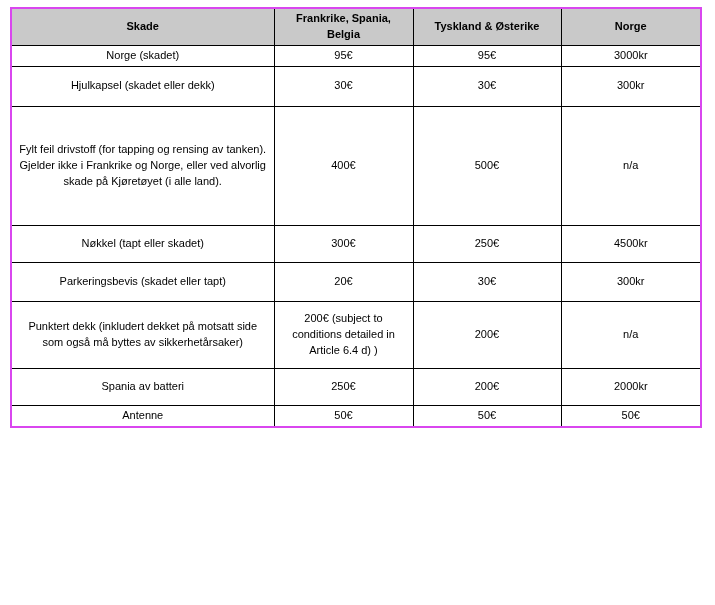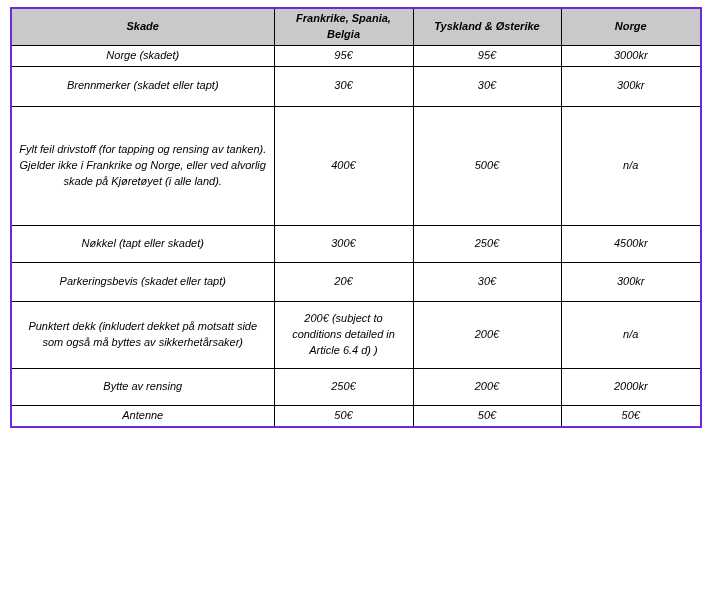--- a/index.html
+++ b/index.html
@@ -14,22 +14,21 @@
     font-family: "Liberation Sans", sans-serif;
     color: #000000;
   }
   table.price-table {
     position: absolute;
     left: 10px;
     top: 7px;
     width: 690px;
     border-collapse: collapse;
     table-layout: fixed;
-    border: 2px solid #6d28d9;
-    font-style: italic;
+    border: 2px solid #d946ef;
   }
   table.price-table th,
   table.price-table td {
     border: 1px solid #000000;
     text-align: center;
     vertical-align: middle;
     font-size: 11px;
     line-height: 1.45;
     padding: 2px 6px;
     overflow: hidden;
@@ -59,21 +58,21 @@
     </tr>
   </thead>
   <tbody>
     <tr style="height:21px">
       <td>Norge (skadet)</td>
       <td>95€</td>
       <td>95€</td>
       <td>3000kr</td>
     </tr>
     <tr style="height:40px">
-      <td>Brennmerker (skadet eller tapt)</td>
+      <td>Hjulkapsel (skadet eller dekk)</td>
       <td>30€</td>
       <td>30€</td>
       <td>300kr</td>
     </tr>
     <tr style="height:119px">
       <td>Fylt feil drivstoff (for tapping og rensing av tanken). Gjelder ikke i Frankrike og Norge, eller ved alvorlig skade på Kjøretøyet (i alle land).</td>
       <td>400€</td>
       <td>500€</td>
       <td>n/a</td>
     </tr>
@@ -89,21 +88,21 @@
       <td>30€</td>
       <td>300kr</td>
     </tr>
     <tr style="height:67px">
       <td>Punktert dekk (inkludert dekket på motsatt side som også må byttes av sikkerhetårsaker)</td>
       <td>200€ (subject to conditions detailed in Article 6.4 d) )</td>
       <td>200€</td>
       <td>n/a</td>
     </tr>
     <tr style="height:37px">
-      <td>Bytte av rensing</td>
+      <td>Spania av batteri</td>
       <td>250€</td>
       <td>200€</td>
       <td>2000kr</td>
     </tr>
     <tr style="height:21px">
       <td>Antenne</td>
       <td>50€</td>
       <td>50€</td>
       <td>50€</td>
     </tr>

